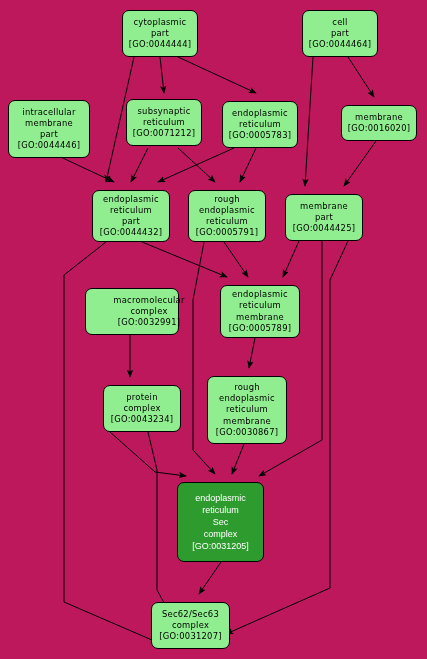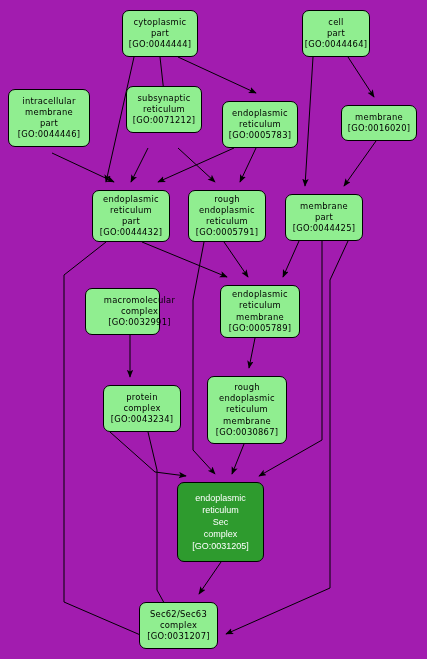--- a/index.html
+++ b/index.html
@@ -1,21 +1,21 @@
 <!DOCTYPE html>
 <html><head>
 <meta charset="utf-8">
 <title>GO DAG</title>
 <style>
   html,body{margin:0;padding:0;background:#ffffff;}
   #canvas{
     position:relative;
     width:427px;
     height:659px;
-    background:#a21caf;
+    background:#be185d;
     overflow:hidden;
     font-family:"DejaVu Sans", sans-serif;
   }
   #edge-layer{
     position:absolute;
     left:0; top:0;
     width:427px; height:659px;
     pointer-events:none;
   }
   .go-node{
@@ -85,32 +85,32 @@
         <path d="M244,444 L232,474" fill="none" stroke="#000000" stroke-width="1" marker-end="url(#arrow)"></path>
         <path d="M221,562 L199,594" fill="none" stroke="#000000" stroke-width="1" marker-end="url(#arrow)"></path>
       </g>
   </svg>
   <div id="nodes">
       <div class="go-node" style="left: 122px; top: 10px; width: 76px; height: 47px;">
         <span class="ln">cytoplasmic</span>
         <span class="ln">part</span>
         <span class="ln">[GO:0044444]</span>
       </div>
-      <div class="go-node" style="left: 302px; top: 10px; width: 68px; height: 47px;">
+      <div class="go-node" style="left: 302px; top: 10px; width: 76px; height: 47px;">
         <span class="ln">cell</span>
         <span class="ln">part</span>
         <span class="ln">[GO:0044464]</span>
       </div>
-      <div class="go-node" style="left: 8px; top: 89px; width: 82px; height: 58px;">
+      <div class="go-node" style="left: 8px; top: 100px; width: 82px; height: 58px;">
         <span class="ln">intracellular</span>
         <span class="ln">membrane</span>
         <span class="ln">part</span>
         <span class="ln">[GO:0044446]</span>
       </div>
-      <div class="go-node" style="left: 126px; top: 86px; width: 76px; height: 47px;">
+      <div class="go-node" style="left: 126px; top: 99px; width: 76px; height: 47px;">
         <span class="ln">subsynaptic</span>
         <span class="ln">reticulum</span>
         <span class="ln">[GO:0071212]</span>
       </div>
       <div class="go-node" style="left: 222px; top: 101px; width: 76px; height: 47px;">
         <span class="ln">endoplasmic</span>
         <span class="ln">reticulum</span>
         <span class="ln">[GO:0005783]</span>
       </div>
       <div class="go-node" style="left: 341px; top: 105px; width: 76px; height: 36px;">
@@ -127,21 +127,21 @@
         <span class="ln">rough</span>
         <span class="ln">endoplasmic</span>
         <span class="ln">reticulum</span>
         <span class="ln">[GO:0005791]</span>
       </div>
       <div class="go-node" style="left: 285px; top: 194px; width: 78px; height: 47px;">
         <span class="ln">membrane</span>
         <span class="ln">part</span>
         <span class="ln">[GO:0044425]</span>
       </div>
-      <div class="go-node" style="left: 85px; top: 288px; width: 75px; height: 47px; padding-left: 36px;">
+      <div class="go-node" style="left: 85px; top: 288px; width: 94px; height: 47px; padding-left: 36px;">
         <span class="ln">macromolecular</span>
         <span class="ln">complex</span>
         <span class="ln">[GO:0032991]</span>
       </div>
       <div class="go-node" style="left: 220px; top: 285px; width: 80px; height: 53px;">
         <span class="ln">endoplasmic</span>
         <span class="ln">reticulum</span>
         <span class="ln">membrane</span>
         <span class="ln">[GO:0005789]</span>
       </div>
@@ -157,19 +157,19 @@
         <span class="ln">membrane</span>
         <span class="ln">[GO:0030867]</span>
       </div>
       <div class="go-node highlight" style="left: 177px; top: 482px; width: 87px; height: 80px;">
         <span class="ln">endoplasmic</span>
         <span class="ln">reticulum</span>
         <span class="ln">Sec</span>
         <span class="ln">complex</span>
         <span class="ln">[GO:0031205]</span>
       </div>
-      <div class="go-node" style="left: 139px; top: 602px; width: 79px; height: 47px;">
+      <div class="go-node" style="left: 151px; top: 602px; width: 79px; height: 47px;">
         <span class="ln">Sec62/Sec63</span>
         <span class="ln">complex</span>
         <span class="ln">[GO:0031207]</span>
       </div>
     </div>
 </div>
 
 </body></html>

